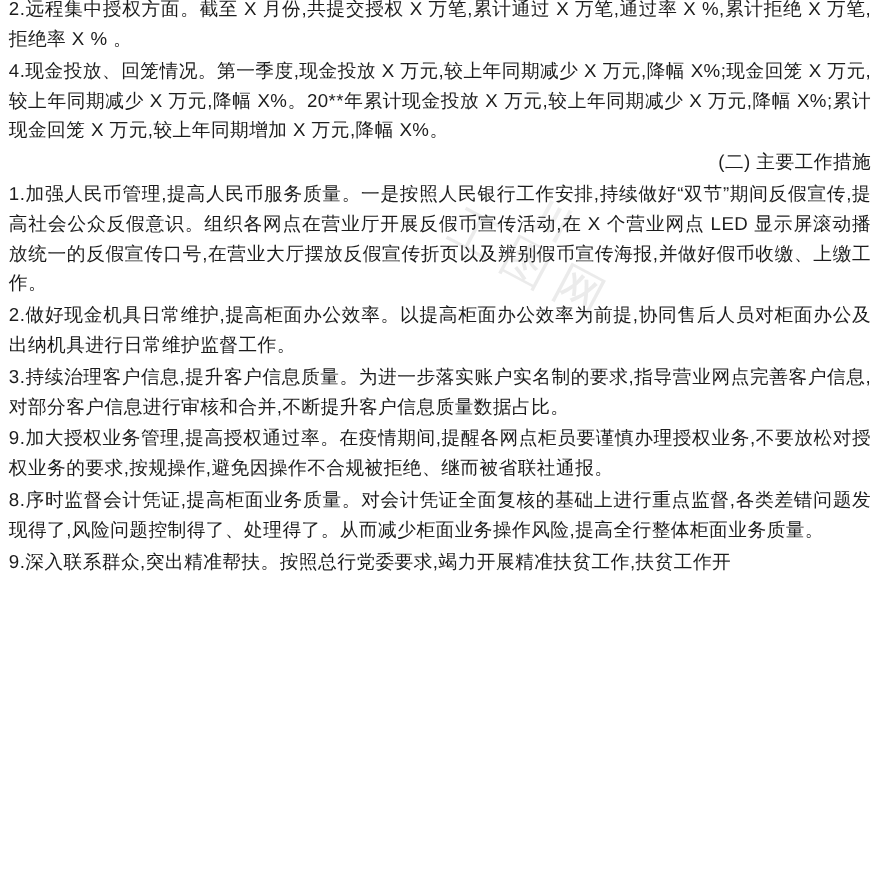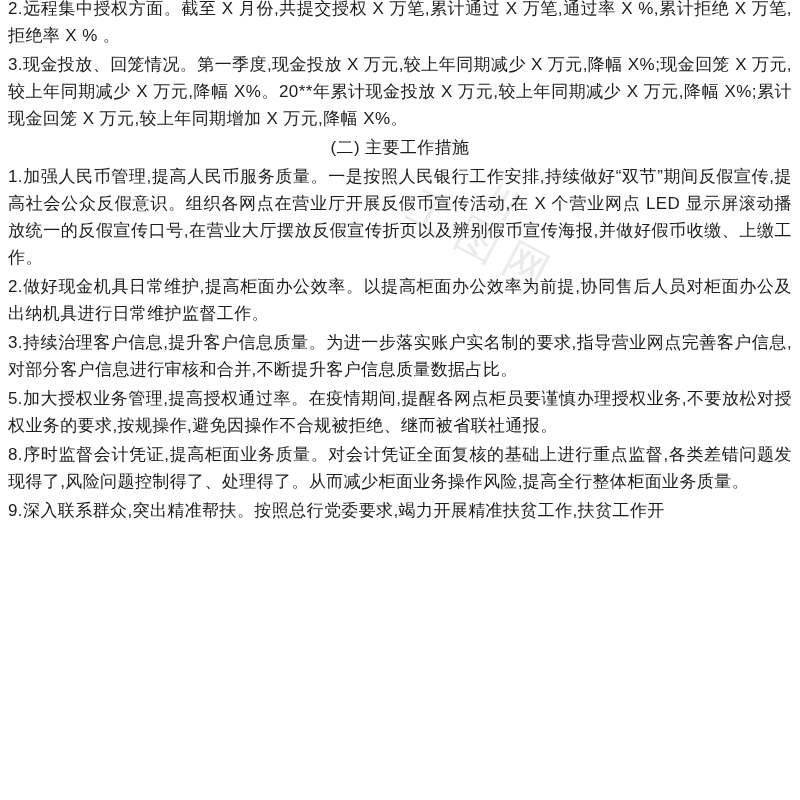--- a/index.html
+++ b/index.html
@@ -28,21 +28,21 @@
   .para {
     margin: 0 0 2px 0;
     font-size: 17px;
     line-height: 27px;
     text-align: justify;
     text-justify: inter-ideograph;
     letter-spacing: 0.4px;
     word-break: break-all;
   }
   .para.heading {
-    text-align: center;
+    text-align: right;
   }
   .watermark {
     position: absolute;
     left: 440px;
     top: 150px;
     transform: rotate(28deg);
     transform-origin: left top;
     color: #dcdcdc;
     opacity: 0.55;
     pointer-events: none;
@@ -68,23 +68,23 @@
 
 <div class="page">
 
   <div class="watermark">
     <div class="wm-logo">川</div>
     <div class="wm-text">工图网</div>
   </div>
 
   <div class="doc-body">
       <p class="para">2.远程集中授权方面。截至 X 月份,共提交授权 X 万笔,累计通过 X 万笔,通过率 X %,累计拒绝 X 万笔,拒绝率 X % 。</p>
-      <p class="para">3.现金投放、回笼情况。第一季度,现金投放 X 万元,较上年同期减少 X 万元,降幅 X%;现金回笼 X 万元,较上年同期减少 X 万元,降幅 X%。20**年累计现金投放 X 万元,较上年同期减少 X 万元,降幅 X%;累计现金回笼 X 万元,较上年同期增加 X 万元,降幅 X%。</p>
+      <p class="para">4.现金投放、回笼情况。第一季度,现金投放 X 万元,较上年同期减少 X 万元,降幅 X%;现金回笼 X 万元,较上年同期减少 X 万元,降幅 X%。20**年累计现金投放 X 万元,较上年同期减少 X 万元,降幅 X%;累计现金回笼 X 万元,较上年同期增加 X 万元,降幅 X%。</p>
       <p class="para heading">(二) 主要工作措施</p>
       <p class="para">1.加强人民币管理,提高人民币服务质量。一是按照人民银行工作安排,持续做好“双节”期间反假宣传,提高社会公众反假意识。组织各网点在营业厅开展反假币宣传活动,在 X 个营业网点 LED 显示屏滚动播放统一的反假宣传口号,在营业大厅摆放反假宣传折页以及辨别假币宣传海报,并做好假币收缴、上缴工作。</p>
       <p class="para">2.做好现金机具日常维护,提高柜面办公效率。以提高柜面办公效率为前提,协同售后人员对柜面办公及出纳机具进行日常维护监督工作。</p>
       <p class="para">3.持续治理客户信息,提升客户信息质量。为进一步落实账户实名制的要求,指导营业网点完善客户信息,对部分客户信息进行审核和合并,不断提升客户信息质量数据占比。</p>
-      <p class="para">5.加大授权业务管理,提高授权通过率。在疫情期间,提醒各网点柜员要谨慎办理授权业务,不要放松对授权业务的要求,按规操作,避免因操作不合规被拒绝、继而被省联社通报。</p>
+      <p class="para">9.加大授权业务管理,提高授权通过率。在疫情期间,提醒各网点柜员要谨慎办理授权业务,不要放松对授权业务的要求,按规操作,避免因操作不合规被拒绝、继而被省联社通报。</p>
       <p class="para">8.序时监督会计凭证,提高柜面业务质量。对会计凭证全面复核的基础上进行重点监督,各类差错问题发现得了,风险问题控制得了、处理得了。从而减少柜面业务操作风险,提高全行整体柜面业务质量。</p>
       <p class="para">9.深入联系群众,突出精准帮扶。按照总行党委要求,竭力开展精准扶贫工作,扶贫工作开</p>
     </div>
 
 </div>
 
 </body></html>

